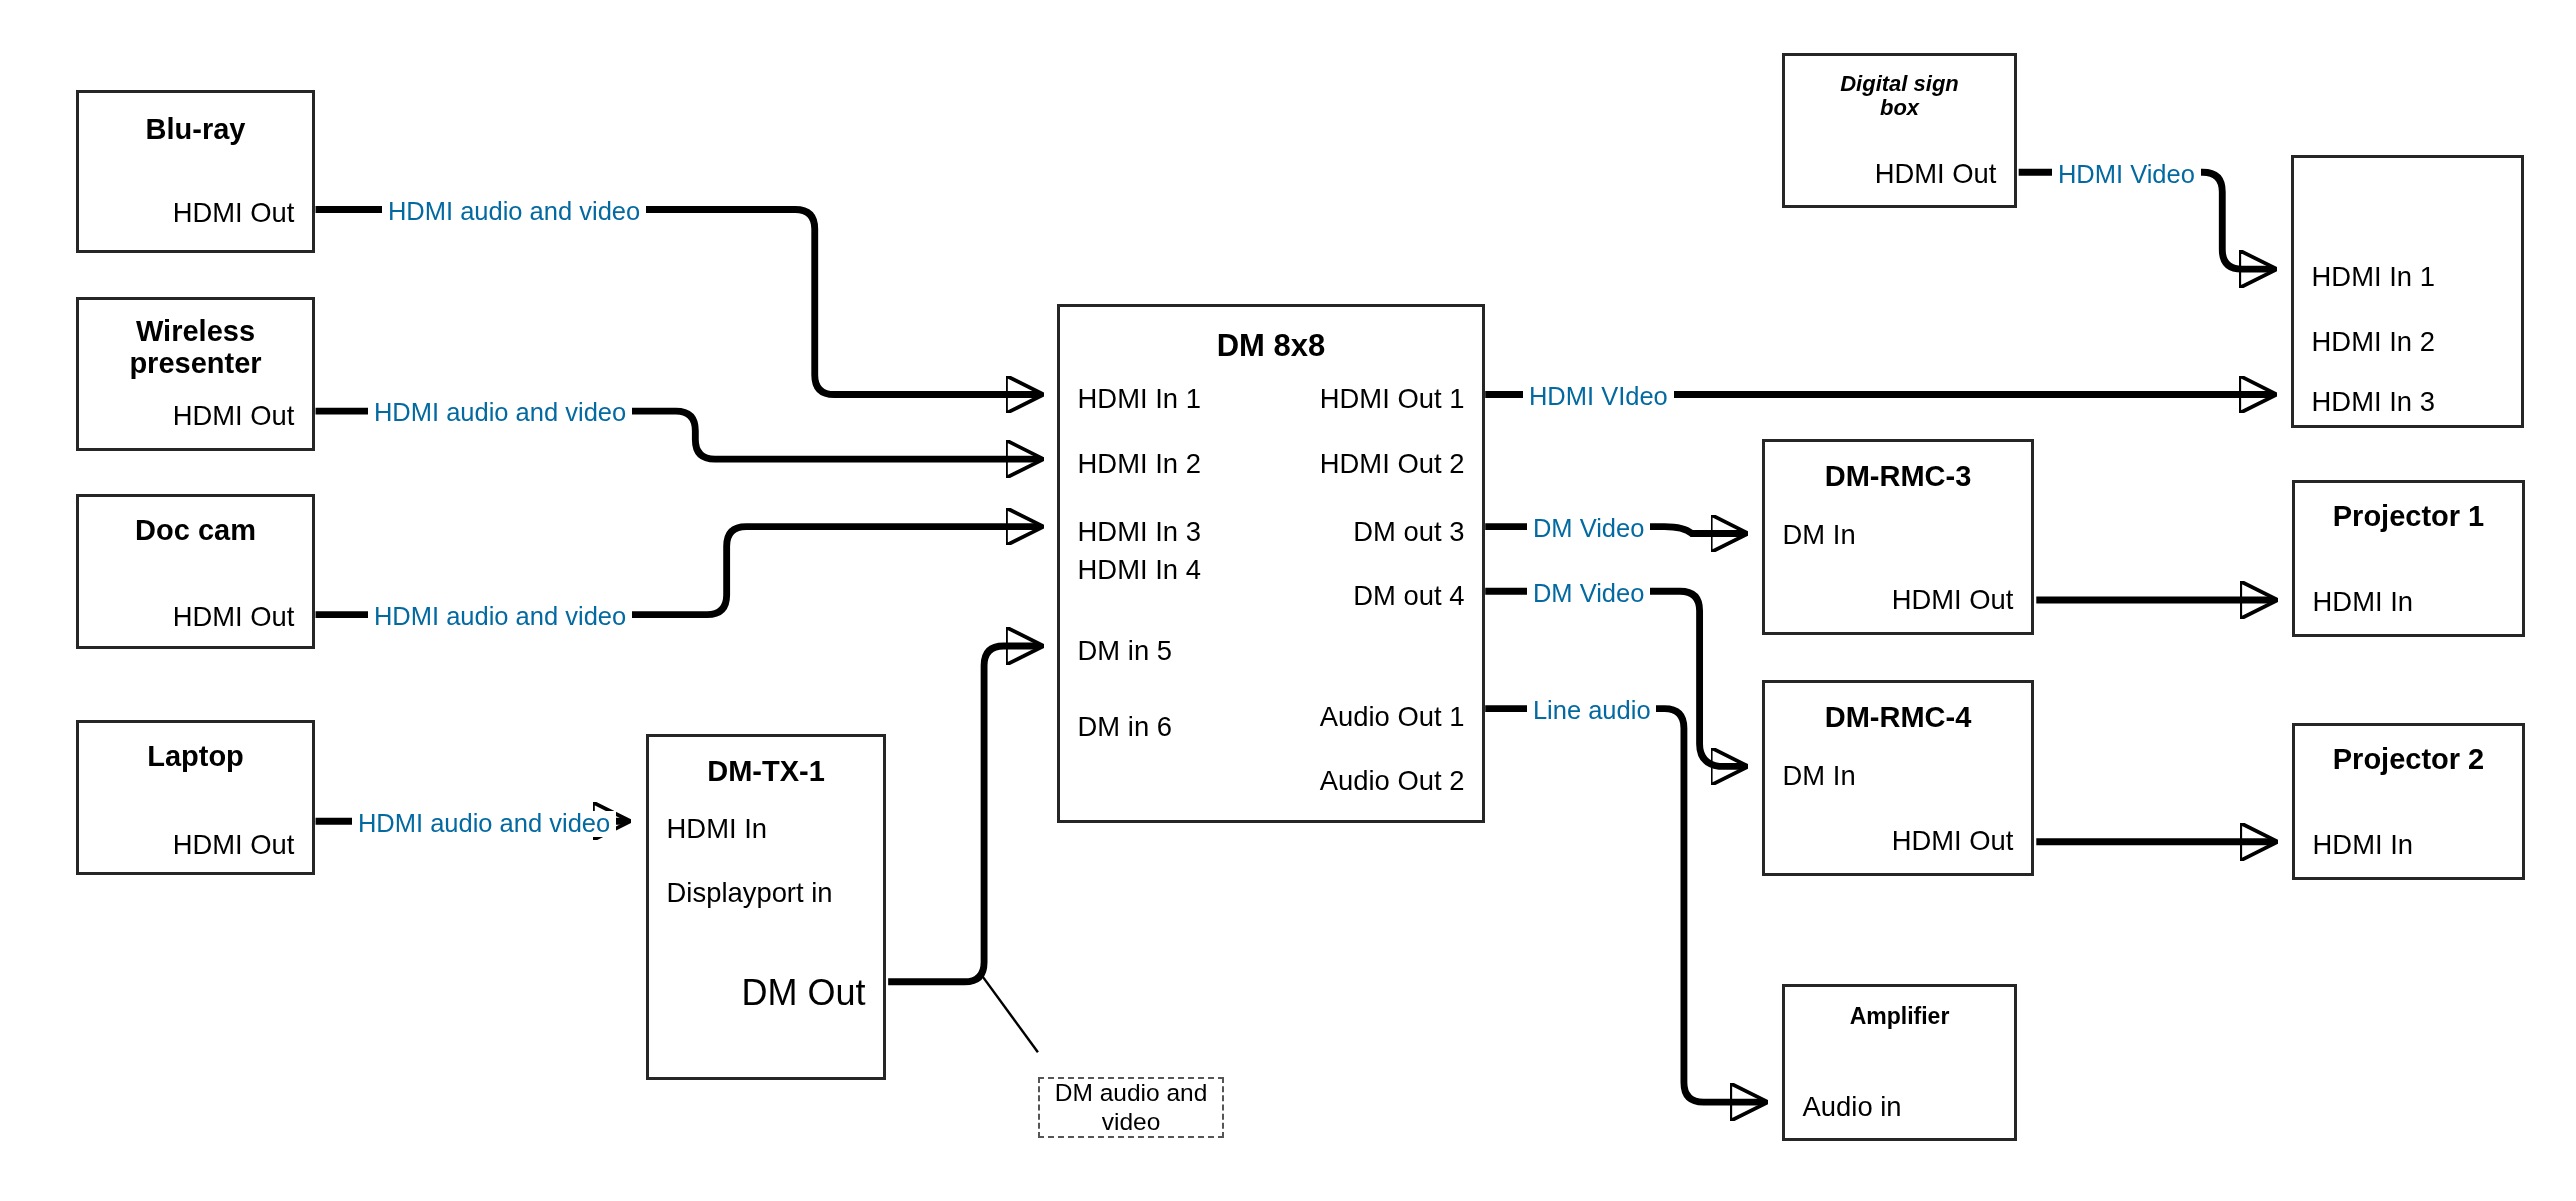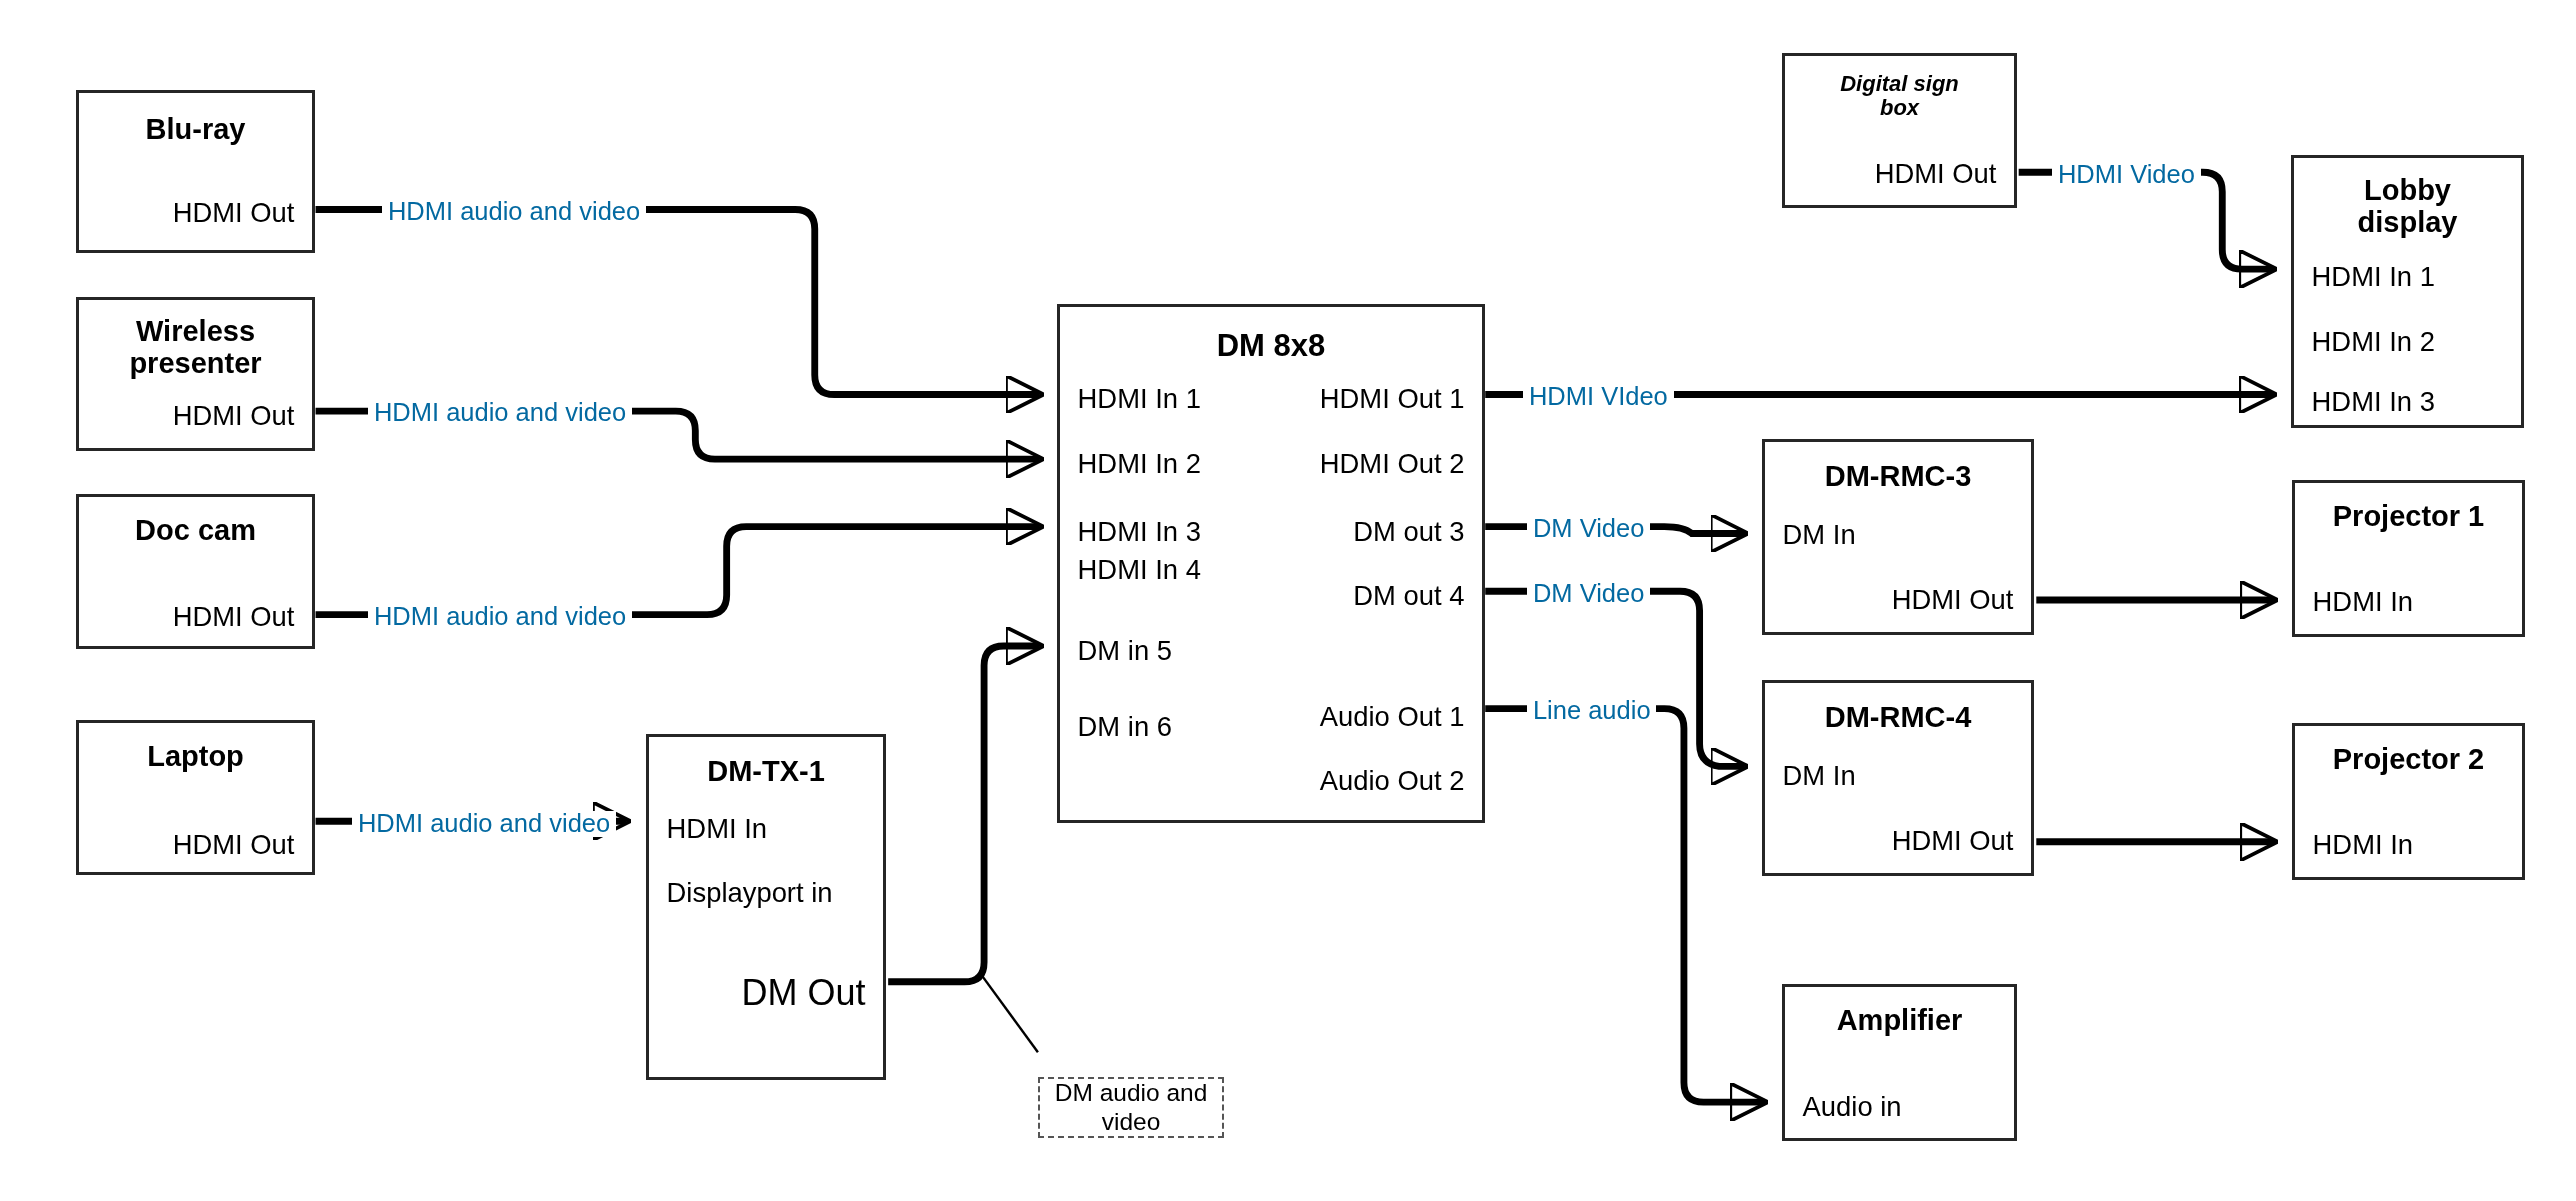--- a/index.html
+++ b/index.html
@@ -153,29 +153,25 @@
     <div class="port right" style="top:144px;font-size:27.4px;">HDMI Out</div>
   </div>
 
   <div class="node" style="left:1762px;top:680px;width:272px;height:196px;">
     <div class="title" style="top:17.6px;font-size:29px;">DM-RMC-4</div>
     <div class="port left" style="top:79px;font-size:27.4px;">DM In</div>
     <div class="port right" style="top:144px;font-size:27.4px;">HDMI Out</div>
   </div>
 
   <div class="node" style="left:1782px;top:984px;width:235px;height:157px;">
-    <div class="title" style="top:16.6px;font-size:29px;">Amplifier</div>
+    <div class="title" style="top:16.6px;font-size:23px;">Amplifier</div>
     <div class="port left" style="top:106px;font-size:27.4px;">Audio in</div>
   </div>
 
   <div class="node" style="left:2291px;top:155px;width:233px;height:273px;">
-    <div class="title" style="top:15.7px;font-size:29px;">
-      <span>Lobby</span><br>
-      <span>display</span>
-    </div>
     <div class="port left" style="top:105px;font-size:27.4px;">HDMI In 1</div>
     <div class="port left" style="top:170px;font-size:27.4px;">HDMI In 2</div>
     <div class="port left" style="top:230px;font-size:27.4px;">HDMI In 3</div>
   </div>
 
   <div class="node" style="left:2292px;top:480px;width:233px;height:157px;">
     <div class="title" style="top:16.6px;font-size:29px;">Projector 1</div>
     <div class="port left" style="top:105px;font-size:27.4px;">HDMI In</div>
   </div>
 

